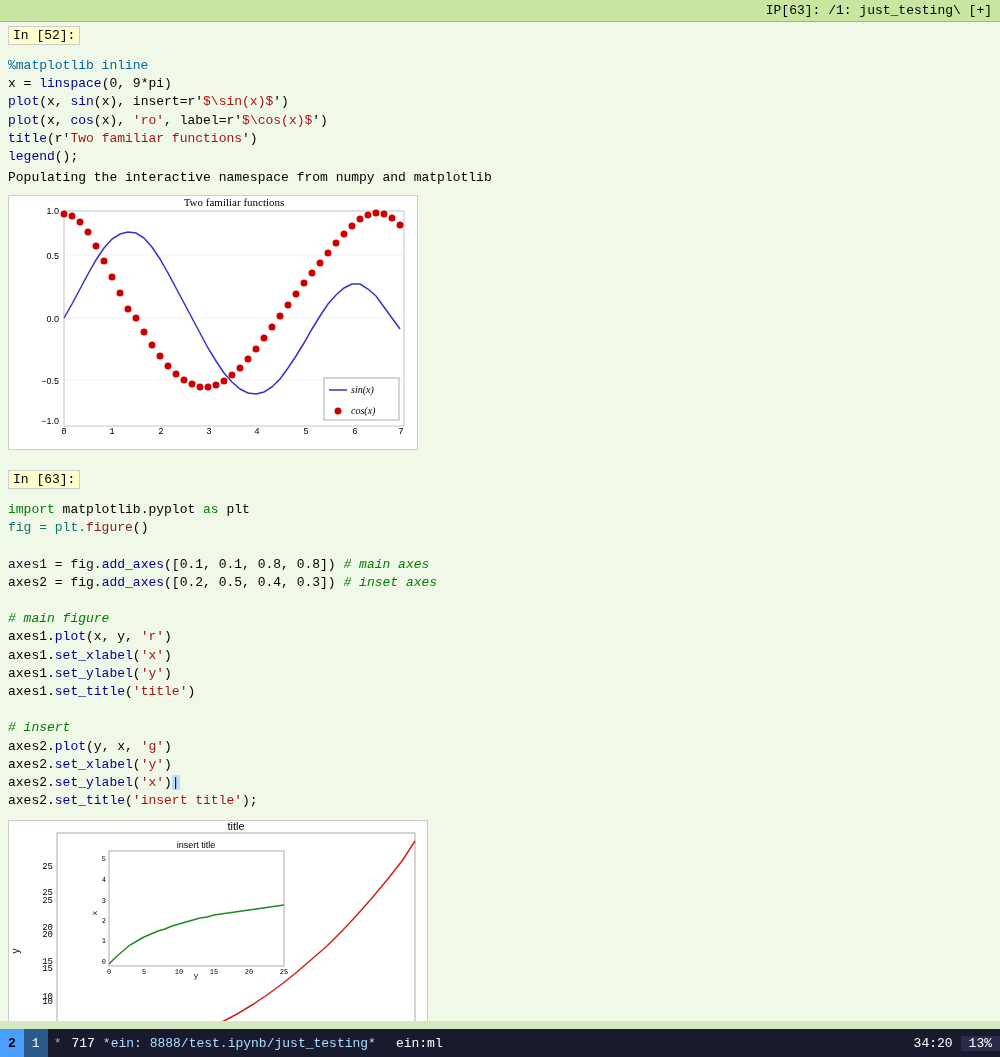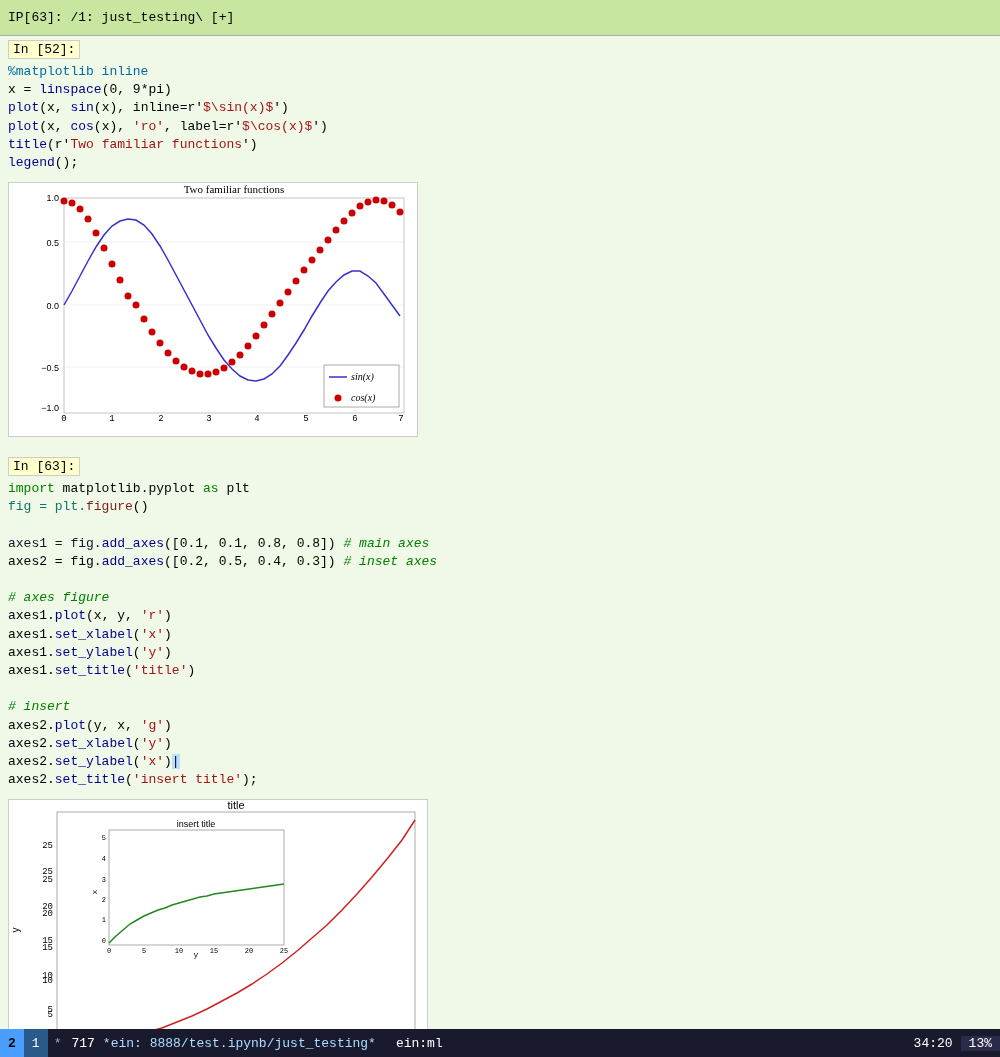--- a/index.html
+++ b/index.html
@@ -10,24 +10,25 @@
       font-family: 'Courier New', Courier, monospace;
       font-size: 13px;
       overflow: hidden;
       position: relative;
     }
 
     
     #title-bar {
       background: #c8e6a0;
       border-bottom: 1px solid #aaa;
-      padding: 10px 8px;
+      padding: 3px 8px;
       font-size: 13px;
       color: #000;
       font-family: 'Courier New', monospace;
+      text-align: right;
     }
 
     
     #main-content {
       background: #f0f8e8;
       width: 100%;
       height: calc(1057px - 30px - 28px);
       overflow-y: auto;
       padding: 0;
     }
@@ -39,21 +40,21 @@
 
     
     .prompt {
       background: #ffffcc;
       display: inline-block;
       padding: 1px 4px;
       border: 1px solid #ccc;
       color: #000;
       font-size: 13px;
       font-family: 'Courier New', monospace;
-      margin-bottom: 2px;
+      margin-bottom: 10px;
     }
 
     .code-block {
       font-family: 'Courier New', monospace;
       font-size: 13px;
       line-height: 1.4;
       white-space: pre;
       padding: 2px 0;
     }
 
@@ -130,24 +131,25 @@
 <div id="title-bar">
   <span>IP[63]: /1: just_testing\ [+]</span>
 </div>
 
 <div id="main-content">
 
   <div class="cell">
     <div class="prompt">In [52]:</div>
     <div class="code-block"><span style="color:#0369a1">%matplotlib inline</span>
 <span style="color:#000">x</span><span style="color:#000"> = </span><span style="color:#00008b">linspace</span><span style="color:#000">(0, 9*pi)</span>
-<span style="color:#00008b">plot</span><span style="color:#000">(x, </span><span style="color:#00008b">sin</span><span style="color:#000">(x), inline=r'</span><span style="color:#a31515">$\sin(x)$</span><span style="color:#000">')</span>
+<span style="color:#00008b">plot</span><span style="color:#000">(x, </span><span style="color:#00008b">sin</span><span style="color:#000">(x), insert=r'</span><span style="color:#a31515">$\sin(x)$</span><span style="color:#000">')</span>
 <span style="color:#00008b">plot</span><span style="color:#000">(x, </span><span style="color:#00008b">cos</span><span style="color:#000">(x), </span><span style="color:#a31515">'ro'</span><span style="color:#000">, label=r'</span><span style="color:#a31515">$\cos(x)$</span><span style="color:#000">')</span>
 <span style="color:#00008b">title</span><span style="color:#000">(r'</span><span style="color:#a31515">Two familiar functions</span><span style="color:#000">')</span>
 <span style="color:#00008b">legend</span><span style="color:#000">();</span></div>
+    <div class="output-text">Populating the interactive namespace from numpy and matplotlib</div>
 
     
     <div class="plot-container">
       <svg width="410" height="255" style="background:#fff; border:1px solid #ccc;">
 
         <rect x="55" y="15" width="340" height="215" fill="white" stroke="#888" stroke-width="0.5"></rect>
 
         <text x="225" y="10" text-anchor="middle" font-size="11" font-family="serif">Two familiar functions</text>
 
         <line x1="55" y1="122" x2="395" y2="122" stroke="#e0e0e0" stroke-width="0.5"></line>
@@ -227,21 +229,21 @@
   </div>
 
   <div class="cell">
     <div class="prompt">In [63]:</div>
     <div class="code-block"><span style="color:#008000">import</span><span style="color:#000"> matplotlib.pyplot </span><span style="color:#008000">as</span><span style="color:#000"> plt</span>
 <span style="color:#0f766e">fig = plt.</span><span style="color:#7f1d1d">figure</span><span style="color:#000">()</span>
 
 <span style="color:#0f172a">axes1 = fig.</span><span style="color:#00008b">add_axes</span><span style="color:#000">([0.1, 0.1, 0.8, 0.8]) </span><span style="color:#008000; font-style:italic"># main axes</span>
 <span style="color:#000">axes2 = fig.</span><span style="color:#00008b">add_axes</span><span style="color:#000">([0.2, 0.5, 0.4, 0.3]) </span><span style="color:#008000; font-style:italic"># inset axes</span>
 
-<span style="color:#008000; font-style:italic"># axes figure</span>
+<span style="color:#008000; font-style:italic"># main figure</span>
 <span style="color:#000">axes1.</span><span style="color:#00008b">plot</span><span style="color:#000">(x, y, </span><span style="color:#a31515">'r'</span><span style="color:#000">)</span>
 <span style="color:#000">axes1.</span><span style="color:#00008b">set_xlabel</span><span style="color:#000">(</span><span style="color:#a31515">'x'</span><span style="color:#000">)</span>
 <span style="color:#000">axes1.</span><span style="color:#00008b">set_ylabel</span><span style="color:#000">(</span><span style="color:#a31515">'y'</span><span style="color:#000">)</span>
 <span style="color:#000">axes1.</span><span style="color:#00008b">set_title</span><span style="color:#000">(</span><span style="color:#a31515">'title'</span><span style="color:#000">)</span>
 
 <span style="color:#008000; font-style:italic"># insert</span>
 <span style="color:#000">axes2.</span><span style="color:#00008b">plot</span><span style="color:#000">(y, x, </span><span style="color:#a31515">'g'</span><span style="color:#000">)</span>
 <span style="color:#000">axes2.</span><span style="color:#00008b">set_xlabel</span><span style="color:#000">(</span><span style="color:#a31515">'y'</span><span style="color:#000">)</span>
 <span style="color:#000">axes2.</span><span style="color:#00008b">set_ylabel</span><span style="color:#000">(</span><span style="color:#a31515">'x'</span><span style="color:#000">)<span style="background:#bdf">|</span></span>
 <span style="color:#000">axes2.</span><span style="color:#00008b">set_title</span><span style="color:#000">(</span><span style="color:#a31515">'insert title'</span><span style="color:#000">);</span></div>

